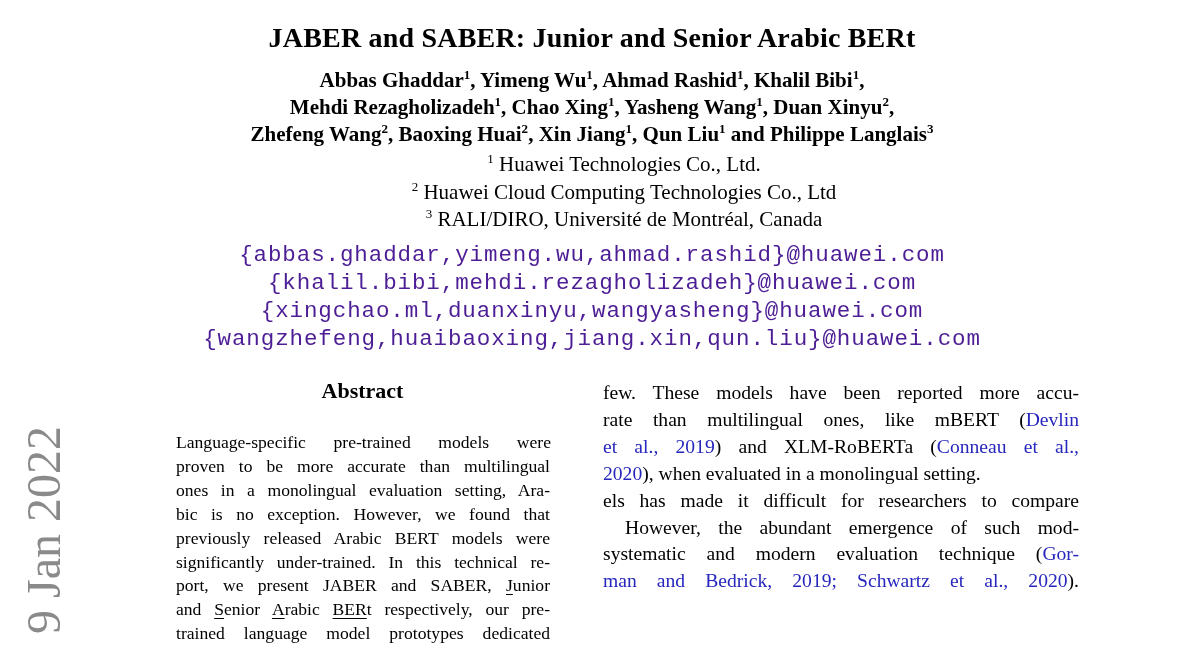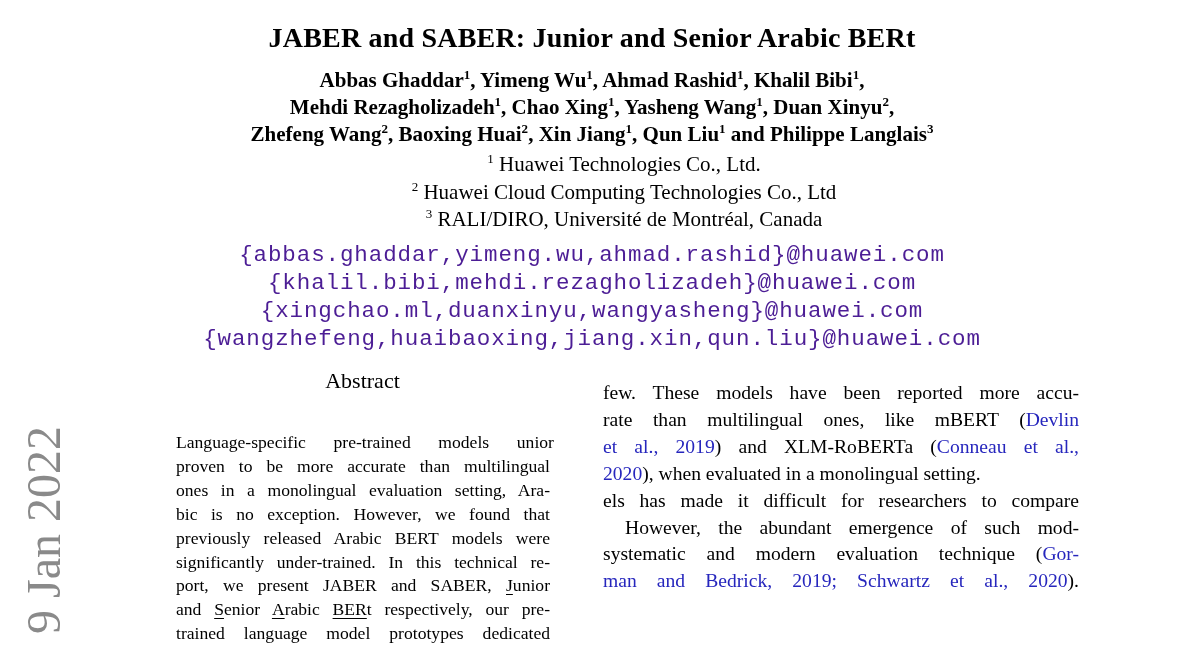--- a/index.html
+++ b/index.html
@@ -14,22 +14,22 @@
   .affils  { top:151px; font-size:21px; line-height:27.5px;padding-left:32px; }
   .emails  {
     top:241px; font-family:"Liberation Mono", monospace;
     font-size:22.5px; line-height:28px; letter-spacing:0.9px; color:#4c1d95;
   }
   sup { font-size:0.62em; line-height:0; }
   .col { position:absolute; }
   .col-abstract { left:176px; top:431px; width:374px; font-size:17.6px; line-height:23.9px; }
   .col-right    { left:603px; top:380px; width:476px; font-size:19.6px; line-height:26.9px; }
   .abstract-head {
-    position:absolute; left:175px; top:368px; width:375px;
-    text-align:center; font-size:22px; font-weight:normal;
+    position:absolute; left:175px; top:378px; width:375px;
+    text-align:center; font-size:22px; font-weight:bold;
   }
   .tline { white-space:nowrap; overflow:visible; }
   .hline { white-space:nowrap; }
   .cite { color:var(--cite,#2626bd); }
   .u { text-decoration:underline; text-underline-offset:3px; text-decoration-thickness:1px; }
   .ind { display:inline-block; width:22px; }
   .watermark {
     position:absolute; left:20px; top:662px;
     transform:rotate(-90deg); transform-origin:0 0;
     font-size:48px; line-height:1; color:var(--wm,#8a8a8a);
@@ -60,21 +60,21 @@
   <div class="centerband emails">
       <div class="hline"><span>{abbas.ghaddar,yimeng.wu,ahmad.rashid}@huawei.com</span></div>
       <div class="hline"><span>{khalil.bibi,mehdi.rezagholizadeh}@huawei.com</span></div>
       <div class="hline"><span>{xingchao.ml,duanxinyu,wangyasheng}@huawei.com</span></div>
       <div class="hline"><span>{wangzhefeng,huaibaoxing,jiang.xin,qun.liu}@huawei.com</span></div>
     </div>
 
   <div class="abstract-head">Abstract</div>
 
   <div class="col col-abstract">
-      <div class="tline j"><span style="word-spacing: 23.224px;">Language-specific pre-trained models unior</span></div>
+      <div class="tline j"><span style="word-spacing: 23.224px;">Language-specific pre-trained models were</span></div>
       <div class="tline j"><span style="word-spacing: 9.57031px;">proven to be more accurate than multilingual</span></div>
       <div class="tline j"><span style="word-spacing: 8.17708px;">ones in a monolingual evaluation setting, Ara-</span></div>
       <div class="tline j"><span style="word-spacing: 9.06696px;">bic is no exception. However, we found that</span></div>
       <div class="tline j"><span style="word-spacing: 8.92188px;">previously released Arabic BERT models were</span></div>
       <div class="tline j"><span style="word-spacing: 8.42812px;">significantly under-trained. In this technical re-</span></div>
       <div class="tline j"><span style="word-spacing: 9.8776px;">port, we present JABER and SABER, <span class="u">J</span>unior</span></div>
       <div class="tline j"><span style="word-spacing: 8.36458px;">and <span class="u">S</span>enior <span class="u">A</span>rabic <span class="u">BER</span>t respectively, our pre-</span></div>
       <div class="tline j"><span style="word-spacing: 14.5977px;">trained language model prototypes dedicated</span></div>
     </div>
 

